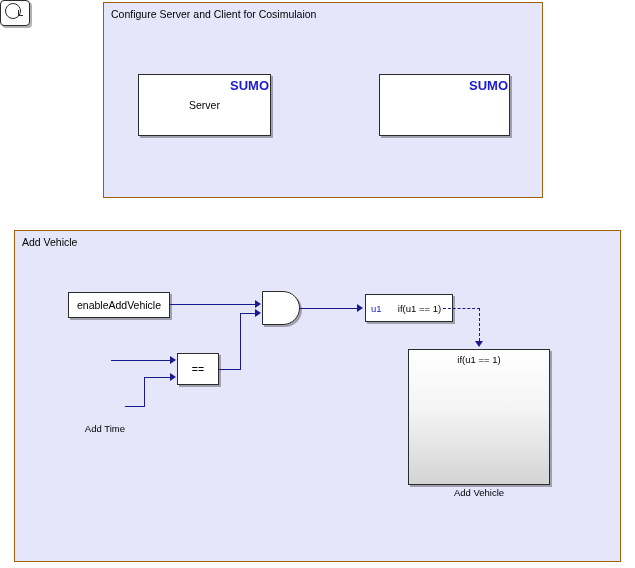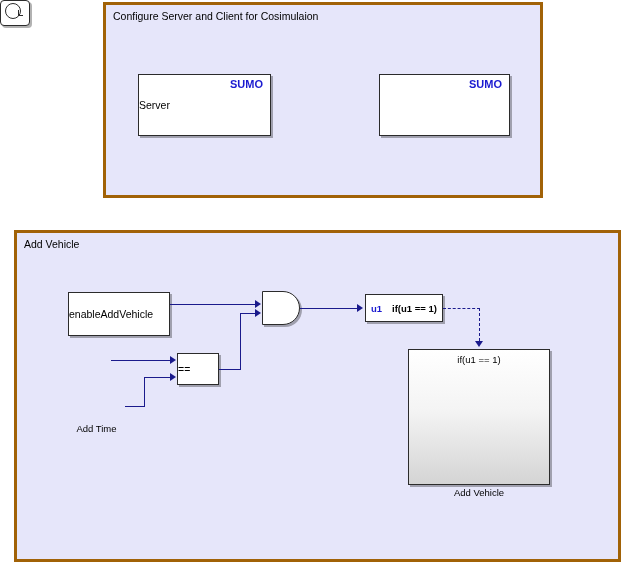--- a/index.html
+++ b/index.html
@@ -21,21 +21,21 @@
     position: absolute;
     left: 0; top: 0;
     width: 635px;
     height: 568px;
   }
 
   
   .subsystem {
     position: absolute;
     background: #e6e6fa;
-    border: 3px solid #a16207;
+    border: 1px solid #a16207;
     box-sizing: border-box;
   }
   .subsystem-title {
     position: absolute;
     left: 7px;
     top: 5px;
     font-size: 10.5px;
     color: #000;
     white-space: nowrap;
   }
@@ -59,27 +59,28 @@
     background: #ffffff;
     border: 1px solid #2b2b2b;
     box-sizing: border-box;
     box-shadow: 2px 2px 0 rgba(0,0,0,0.30);
   }
   .block-label-center {
     position: absolute;
     left: 0; right: 0;
     top: 50%;
     transform: translateY(-50%);
+    text-align: center;
     font-size: 10.5px;
   }
   .corner-tag {
     position: absolute;
-    right: 7px;
+    right: 1px;
     top: 3px;
-    font-size: 11px;
+    font-size: 13px;
     color: #1a1ad0;
     font-weight: 600;
   }
 
   
   #server-block {
     left: 138px;
     top: 74px;
     width: 133px;
     height: 62px;
@@ -89,35 +90,35 @@
     top: 74px;
     width: 131px;
     height: 62px;
   }
 
   
   #enable-block {
     left: 68px;
     top: 292px;
     width: 102px;
-    height: 44px;
+    height: 26px;
     padding-left: 12px;
   }
   #addtime-block {
     left: 68px;
     top: 391px;
     width: 57px;
     height: 30px;
   }
   #addtime-caption {
     position: absolute;
     left: 68px;
     top: 423px;
     width: 57px;
-    text-align: center;
+    text-align: right;
     font-size: 9.5px;
   }
   #compare-block {
     left: 177px;
     top: 353px;
     width: 42px;
     height: 32px;
   }
   #clock-block {
     left: 83px;
@@ -167,23 +168,22 @@
     border: 1px solid #2b2b2b;
     border-radius: 0 17px 17px 0;
     box-sizing: border-box;
     box-shadow: 2px 2px 0 rgba(0,0,0,0.30);
   }
 
   
   #if-block {
     left: 365px;
     top: 294px;
-    width: 78px;
+    width: 88px;
     height: 28px;
-    font-weight: bold;
   }
   #if-block .port-label {
     position: absolute;
     left: 5px;
     top: 50%;
     transform: translateY(-50%);
     font-size: 9.5px;
     color: #1a1ad0;
   }
   #if-block .cond-label {

